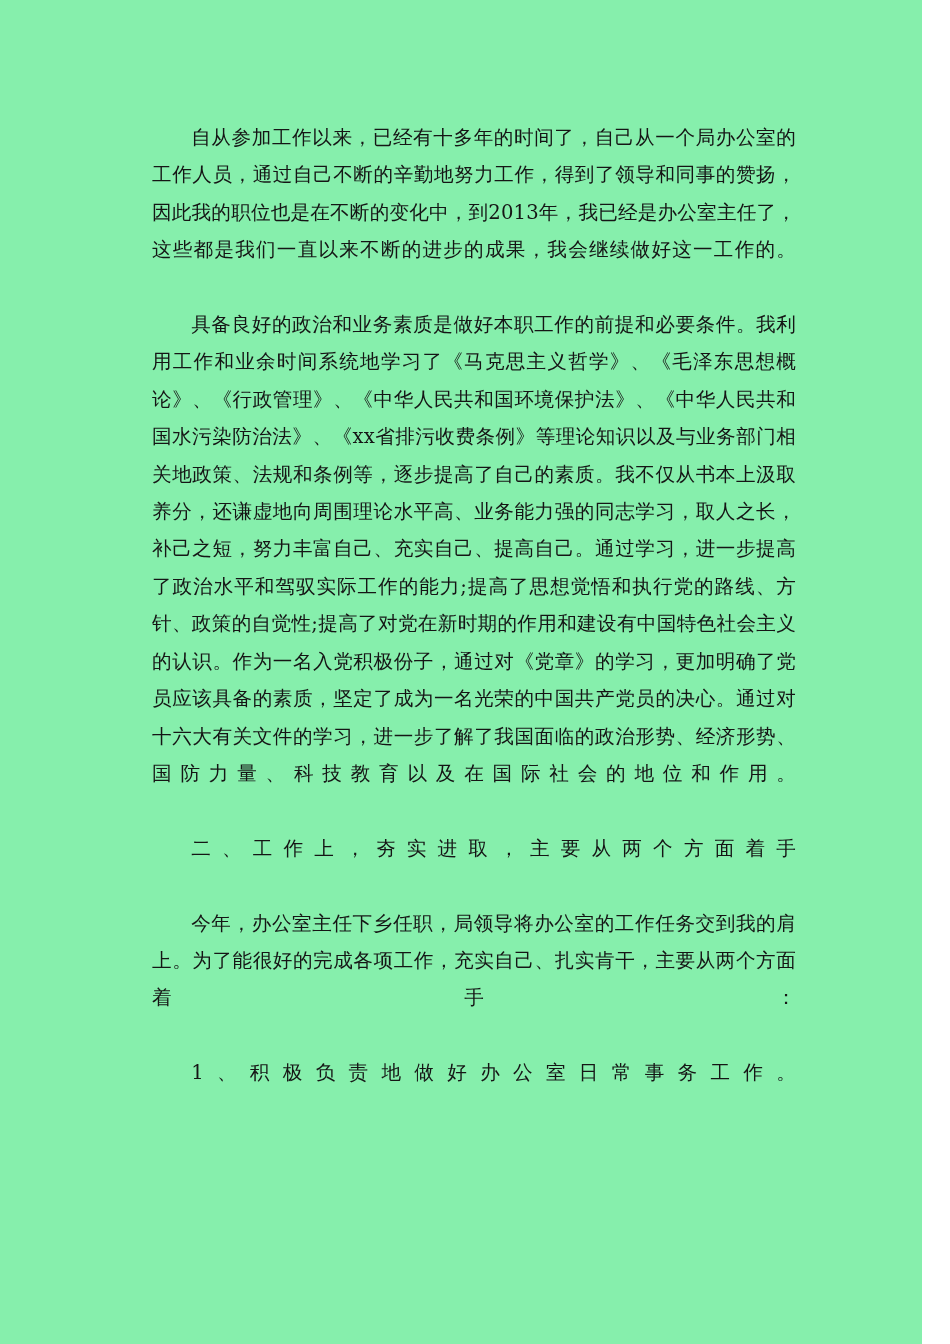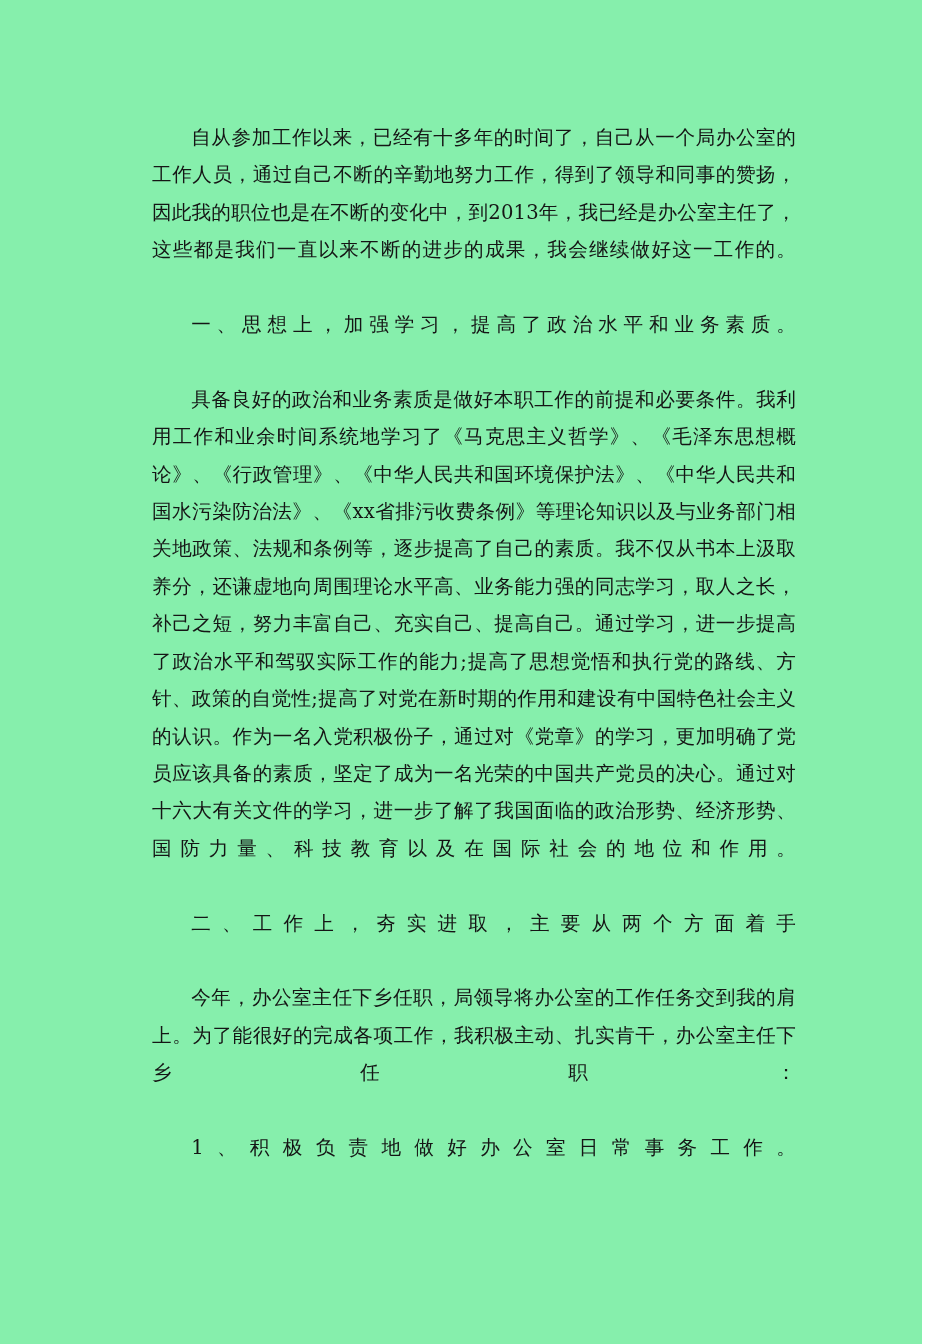--- a/index.html
+++ b/index.html
@@ -43,20 +43,19 @@
     display: inline-block;
     width: 100%;
   }
 </style>
 </head>
 <body>
 
 <div id="page">
   <div id="text-column">
     <p class="para">自从参加工作以来，已经有十多年的时间了，自己从一个局办公室的工作人员，通过自己不断的辛勤地努力工作，得到了领导和同事的赞扬，因此我的职位也是在不断的变化中，到2013年，我已经是办公室主任了，这些都是我们一直以来不断的进步的成果，我会继续做好这一工作的。</p>
-    <p class="para">一、思想上，加强学习，提高了政治水平和业务素质。</p>
     <p class="para">具备良好的政治和业务素质是做好本职工作的前提和必要条件。我利用工作和业余时间系统地学习了《马克思主义哲学》、《毛泽东思想概论》、《行政管理》、《中华人民共和国环境保护法》、《中华人民共和国水污染防治法》、《xx省排污收费条例》等理论知识以及与业务部门相关地政策、法规和条例等，逐步提高了自己的素质。我不仅从书本上汲取养分，还谦虚地向周围理论水平高、业务能力强的同志学习，取人之长，补己之短，努力丰富自己、充实自己、提高自己。通过学习，进一步提高了政治水平和驾驭实际工作的能力;提高了思想觉悟和执行党的路线、方针、政策的自觉性;提高了对党在新时期的作用和建设有中国特色社会主义的认识。作为一名入党积极份子，通过对《党章》的学习，更加明确了党员应该具备的素质，坚定了成为一名光荣的中国共产党员的决心。通过对十六大有关文件的学习，进一步了解了我国面临的政治形势、经济形势、国防力量、科技教育以及在国际社会的地位和作用。</p>
     <p class="para">二、工作上，夯实进取，主要从两个方面着手</p>
-    <p class="para">今年，办公室主任下乡任职，局领导将办公室的工作任务交到我的肩上。为了能很好的完成各项工作，我积极主动、扎实肯干，办公室主任下乡任职：</p>
+    <p class="para">今年，办公室主任下乡任职，局领导将办公室的工作任务交到我的肩上。为了能很好的完成各项工作，充实自己、扎实肯干，主要从两个方面着手：</p>
     <p class="para">1、积极负责地做好办公室日常事务工作。</p>
 
   </div>
 </div>
 
 </body></html>

